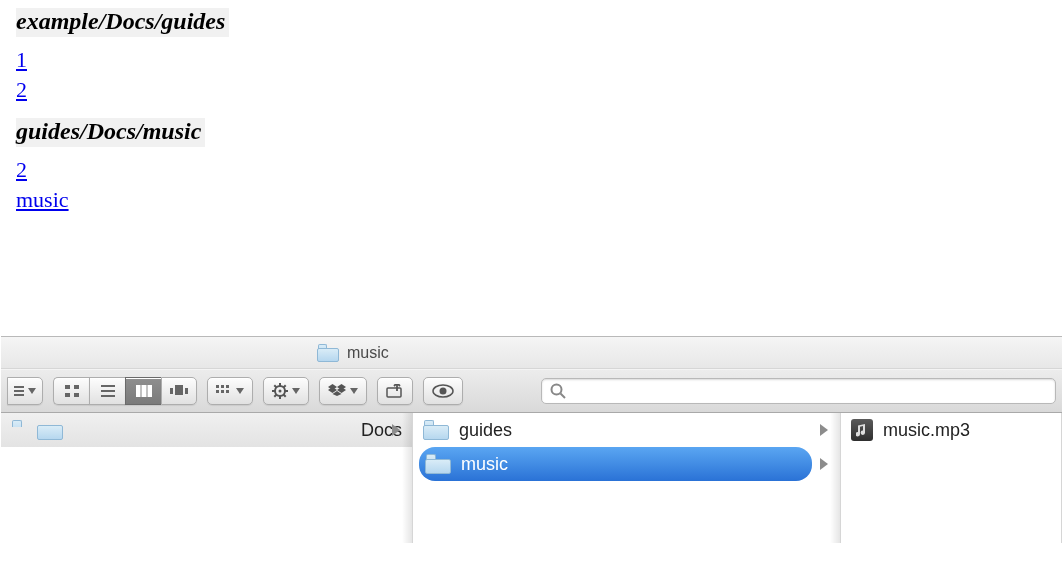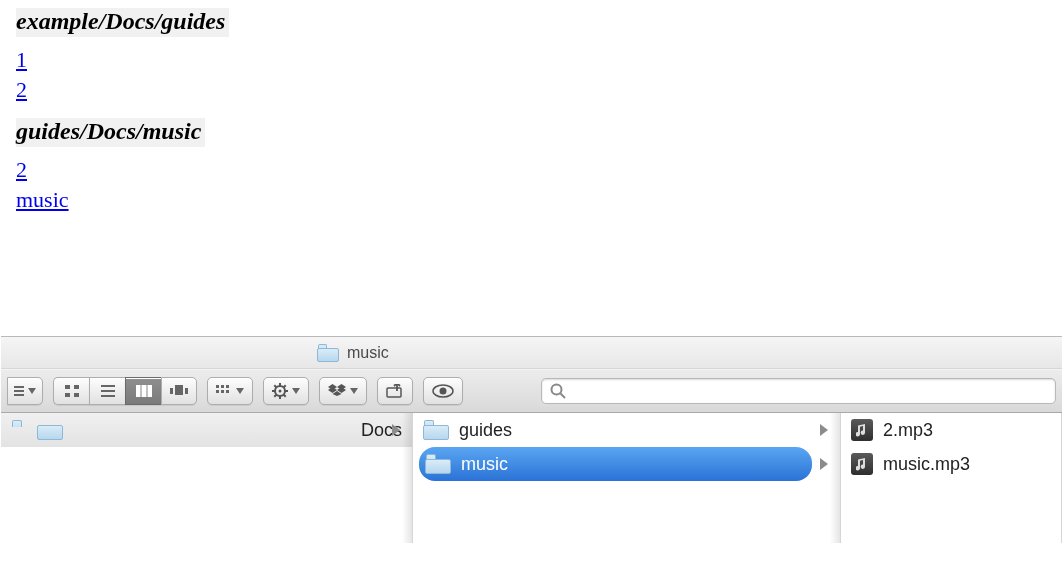--- a/index.html
+++ b/index.html
@@ -239,26 +239,18 @@
       <div class="col-shadow"></div>
     </div>
 
     <div class="column col3">
       <div class="row">
         <span class="audio-icon">
           <svg width="12" height="14" viewBox="0 0 12 14">
               <path d="M9 1 V9.5 A2.2 2.2 0 1 1 7 7.5 V3 L4 3.8 V11 A2.2 2.2 0 1 1 2 9 V2.5 Z" fill="#ddd"></path>
             </svg>
         </span>
-        <span class="label">2.mp3</span>
-      </div>
-      <div class="row">
-        <span class="audio-icon">
-          <svg width="12" height="14" viewBox="0 0 12 14">
-              <path d="M9 1 V9.5 A2.2 2.2 0 1 1 7 7.5 V3 L4 3.8 V11 A2.2 2.2 0 1 1 2 9 V2.5 Z" fill="#ddd"></path>
-            </svg>
-        </span>
         <span class="label">music.mp3</span>
       </div>
     </div>
 
   </div>
 </div>
 
 </body></html>

